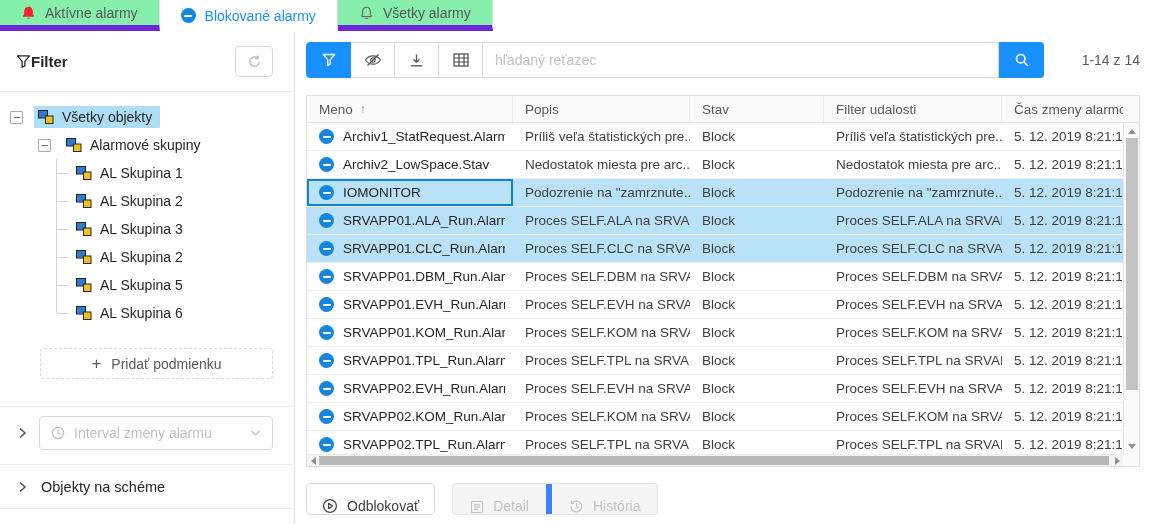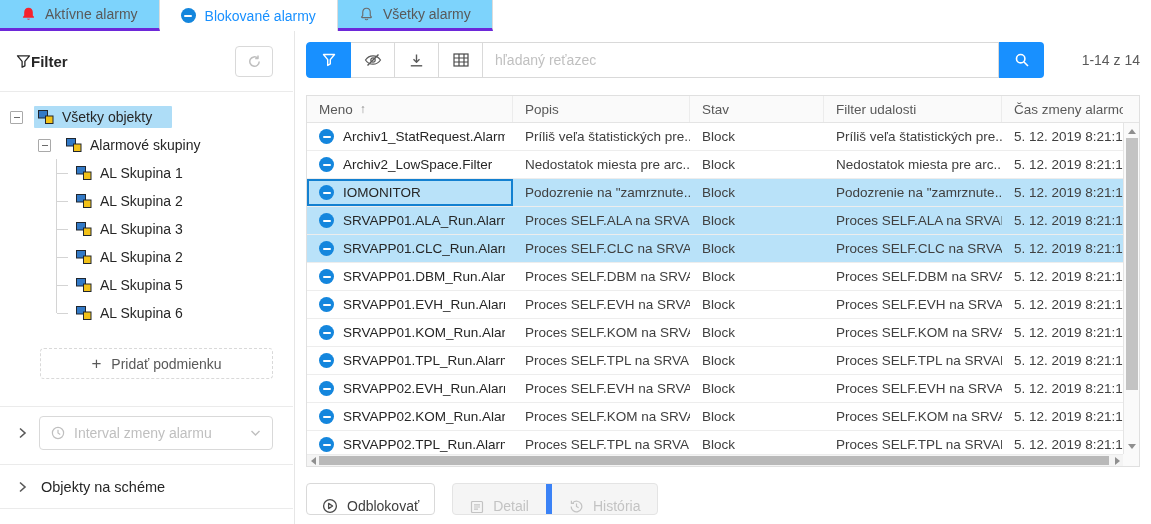--- a/index.html
+++ b/index.html
@@ -2,22 +2,22 @@
 <html><head>
 <meta charset="utf-8">
 <style>
   * { margin:0; padding:0; box-sizing:border-box; }
   html,body { width:1151px; height:524px; overflow:hidden; background:#fff;
     font-family:"Liberation Sans","DejaVu Sans",sans-serif; }
   .app { position:relative; width:1151px; height:524px; background:#fff; }
 
   
   .tabbar { display:flex; height:31px; }
-  .tab { display:flex; align-items:center; gap:9px; padding:0 21px; background:#7dd3fc;
-    border-right:1px solid #dcdcdc; border-bottom:3px solid #6d28d9;
+  .tab { display:flex; align-items:center; gap:9px; padding:0 21px; background:#86efac;
+    border-right:1px solid #dcdcdc; border-bottom:6px solid #6d28d9;
     font-size:14px; color:#595959; cursor:pointer; white-space:nowrap; }
   .tab.active { background:#fff; color:#1890ff; border-bottom:none; font-weight:400; }
 
   .mc { display:inline-block; width:15px; height:15px; border-radius:50%; background:#1486dd; position:relative; flex:none; }
   .mc::after { content:''; position:absolute; left:3.5px; top:6.5px; width:8px; height:2px; background:#fff; border-radius:1px; }
 
   
   .sidebar { position:absolute; left:0; top:31px; width:293px; bottom:0; background:#fff; }
   .filter-head { height:61px; display:flex; align-items:center; justify-content:space-between;
     padding:0 20px 0 16px; border-bottom:1px solid #ebebeb; }
@@ -29,21 +29,21 @@
   .trow { height:28px; display:flex; align-items:center; font-size:14px; color:#262626; cursor:pointer; }
   .expbox { display:none; width:13px; height:13px; border:1px solid #a9a9a9; background:#fff; position:relative;
     margin-right:11px; flex:none; border-radius:1px; }
   .expbox.show { display:block; }
   .expbox::after { content:''; position:absolute; left:2.5px; top:5.5px; width:6px; height:1.4px; background:#6b6b6b; }
   .conn { display:none; position:relative; width:22px; height:28px; flex:none; }
   .conn.show { display:block; }
   .conn::before { content:''; position:absolute; left:6px; top:0; bottom:0; border-left:1px solid #d4d4d4; }
   .conn.elbow::before { bottom:14px; }
   .conn::after { content:''; position:absolute; left:7px; top:13.5px; width:11px; border-top:1px solid #d4d4d4; }
-  .tlabel { display:flex; align-items:center; gap:7px; padding:3px 20px 3px 3px; border-radius:1px; }
+  .tlabel { display:flex; align-items:center; gap:7px; padding:3px 8px 3px 3px; border-radius:1px; }
   .tlabel.tsel { background:#aeddf7; }
   .ogicon { width:18px; height:16px; flex:none; display:flex; }
 
   .add-cond { margin:21px 20px 0 40px; width:233px; height:31px; border:1px dashed #d9d9d9; border-radius:4px;
     background:#fff; display:flex; align-items:center; justify-content:center; gap:10px;
     font-size:14px; color:#595959; cursor:pointer; }
   .plus { font-size:17px; color:#595959; line-height:1; }
 
   .sdiv { border-top:1px solid #ebebeb; }
   .sdiv.d1 { margin-top:27px; }
@@ -383,21 +383,21 @@
               <span class="ntext">Archiv1_StatRequest.Alarm</span>
             </div>
             <div class="dc c2">Príliš veľa štatistických pre...</div>
             <div class="dc c3">Block</div>
             <div class="dc c4">Príliš veľa štatistických pre...</div>
             <div class="dc c5">5. 12. 2019 8:21:14</div>
           </div>
           <div class="drow">
             <div class="dc c1">
               <span class="micon"></span>
-              <span class="ntext">Archiv2_LowSpace.Filter</span>
+              <span class="ntext">Archiv2_LowSpace.Stav</span>
             </div>
             <div class="dc c2">Nedostatok miesta pre arc...</div>
             <div class="dc c3">Block</div>
             <div class="dc c4">Nedostatok miesta pre arc...</div>
             <div class="dc c5">5. 12. 2019 8:21:14</div>
           </div>
           <div class="drow sel">
             <div class="dc c1 focus">
               <span class="micon"></span>
               <span class="ntext">IOMONITOR</span>

